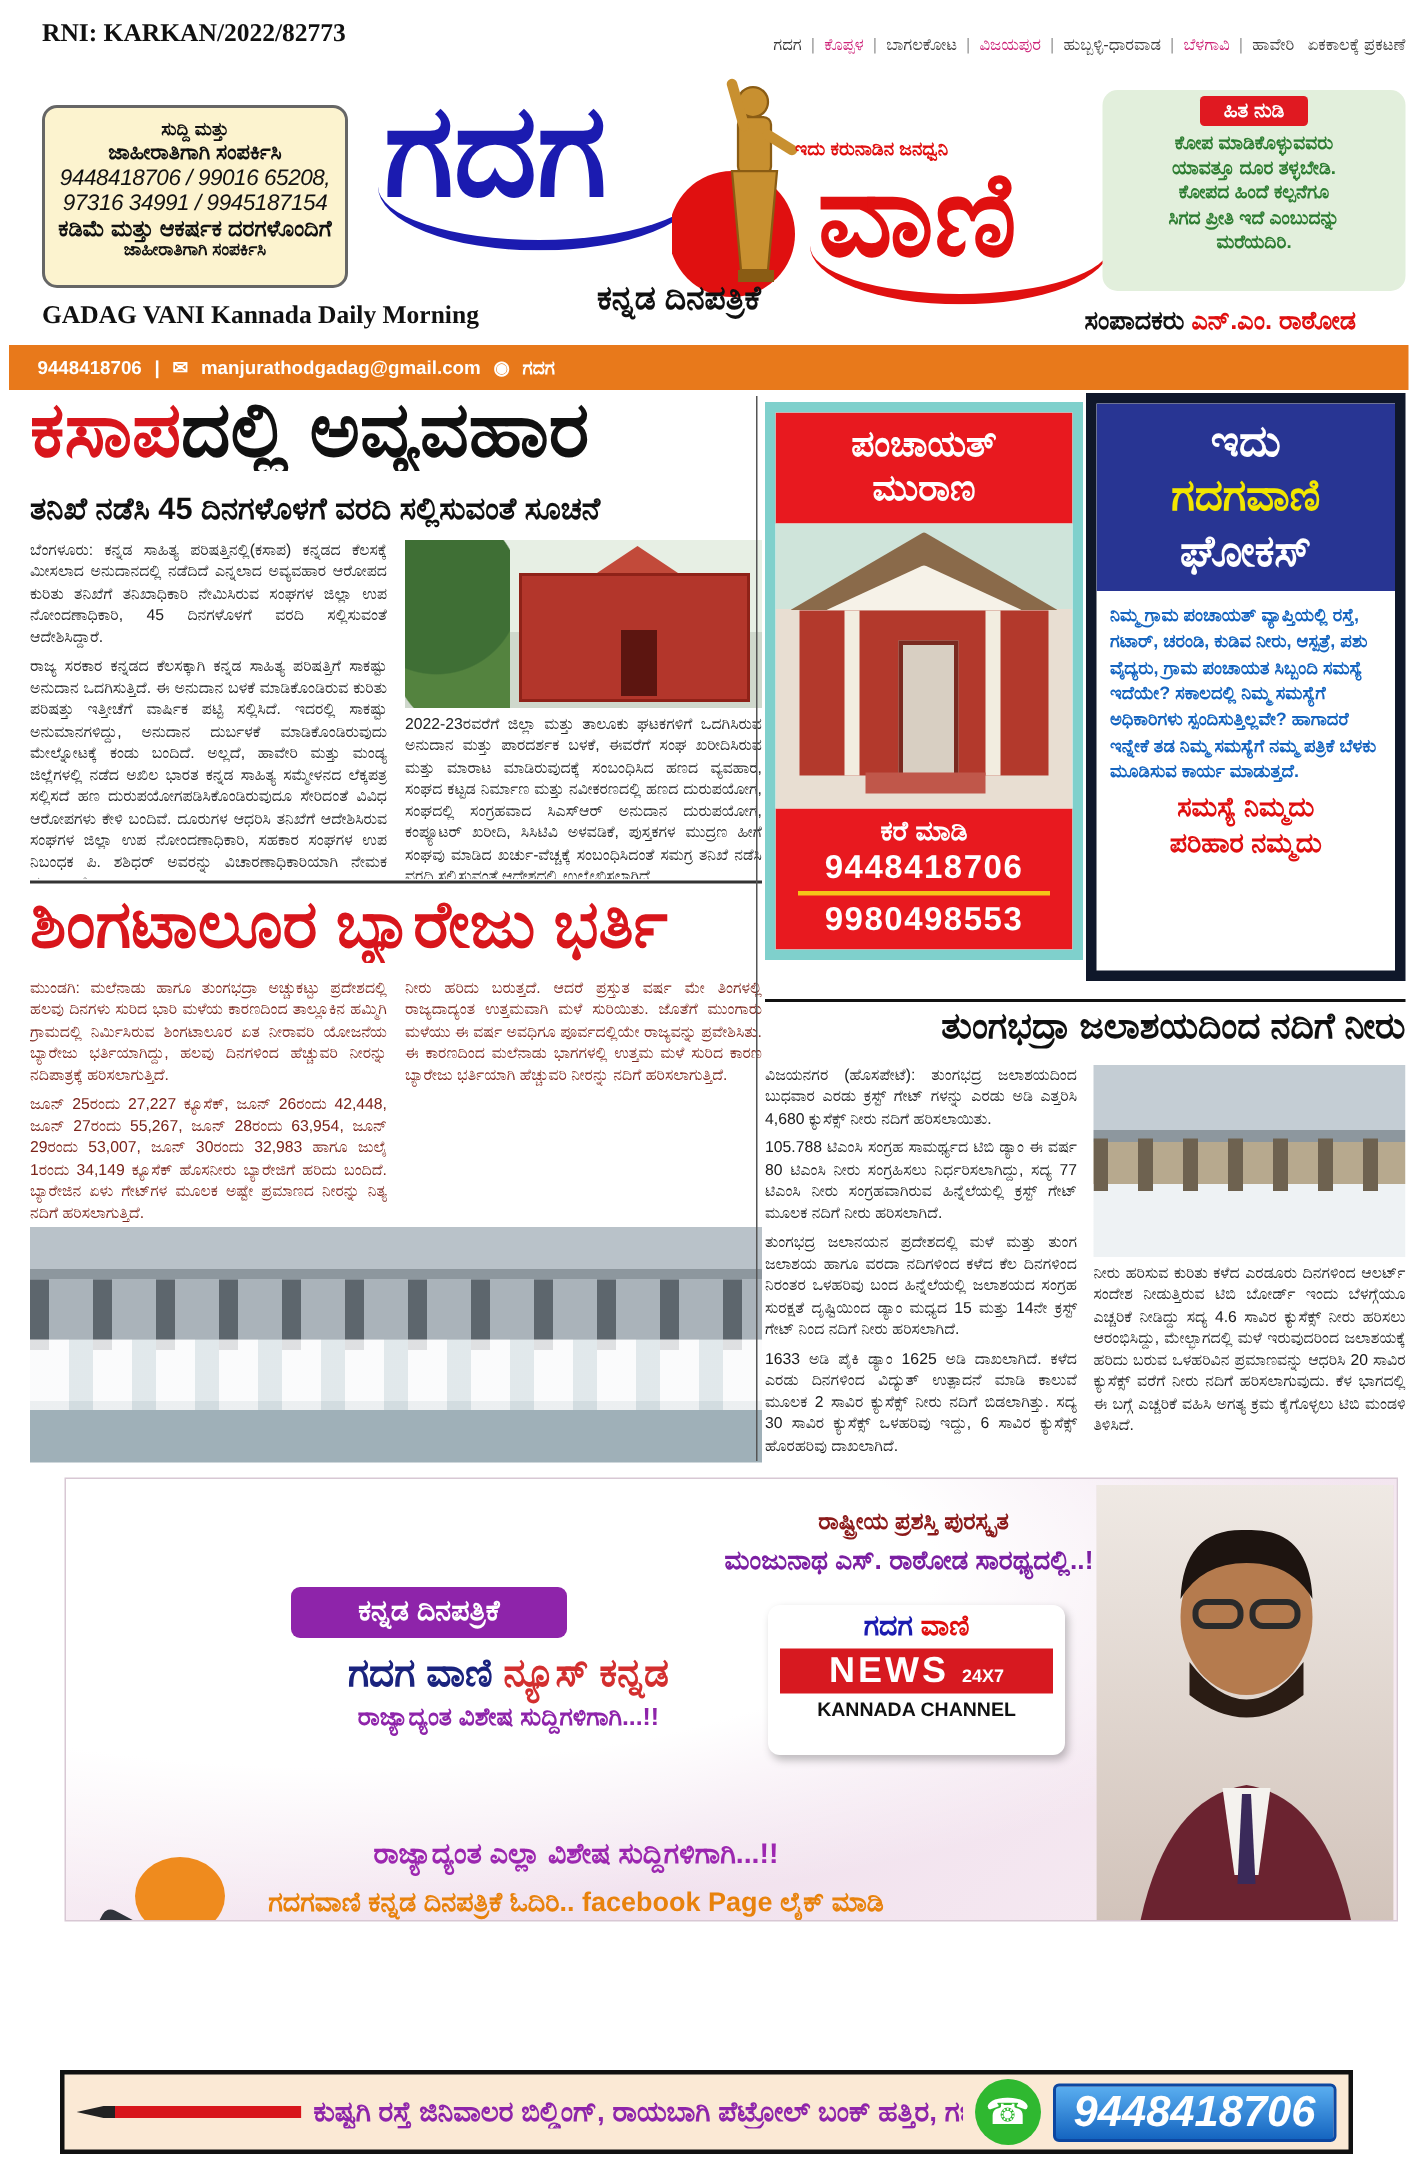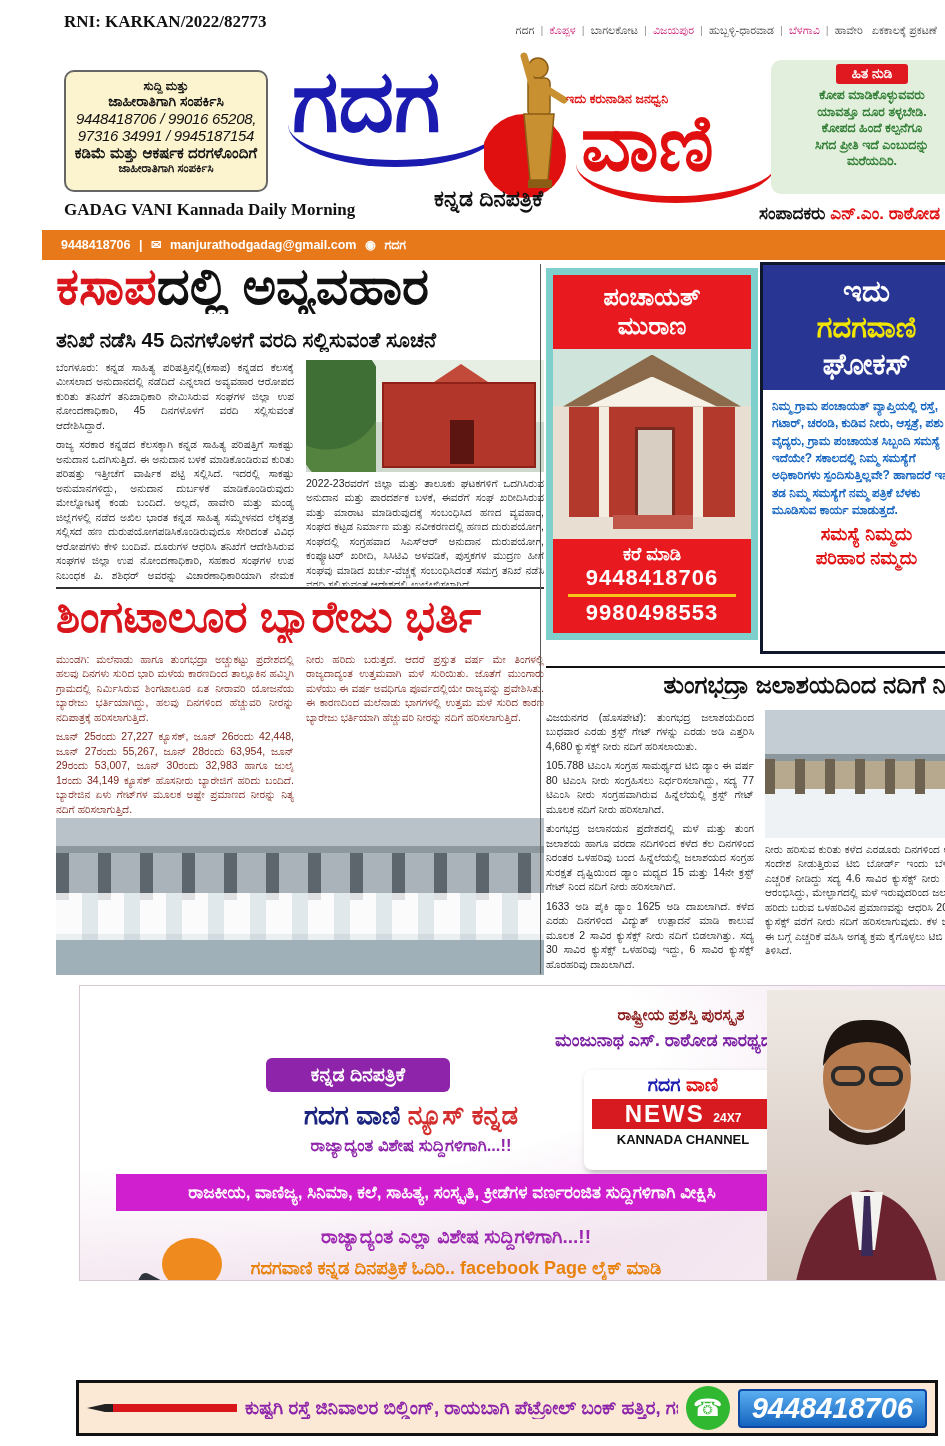--- a/index.html
+++ b/index.html
@@ -1,18 +1,18 @@
 <!DOCTYPE html>
 <html><head>
 <meta charset="utf-8">
 <style>
   html,body{margin:0;padding:0;background:#fff;}
   .page{position:relative;width:945px;height:1446px;background:#fff;overflow:hidden;
         font-family:"Liberation Sans",sans-serif;color:#111;}
-  .abs{position:absolute;margin-left:36px;}
+  .abs{position:absolute;}
   p{margin:0 0 5px 0;}
 
   
   .rni{left:28px;top:12px;font-family:"Liberation Serif",serif;font-weight:bold;font-size:17px;}
   .districts{right:8px;top:24px;font-size:11px;color:#3a3a3a;white-space:nowrap;}
   .districts .sep{color:#999;margin:0 3px;}
 
   
   .contact-box{left:28px;top:70px;width:204px;height:122px;background:#fcf3cf;border:2px solid #666;
     border-radius:10px;padding:7px 6px;text-align:center;box-sizing:border-box;overflow:hidden;}
@@ -90,21 +90,21 @@
   .pp-p1,.pp-p2{position:absolute;top:58px;width:10px;height:110px;background:#f2ede0;}
   .pp-p1{left:46px;} .pp-p2{left:140px;}
   .pp-door{position:absolute;left:82px;top:78px;width:34px;height:90px;background:#d8cfc2;border:3px solid #7a2a20;}
   .pp-steps{position:absolute;left:60px;top:166px;width:80px;height:14px;background:#c0574a;}
   .pan-foot{background:#e8191f;color:#fff;text-align:center;font-weight:bold;padding:5px 0 7px;}
   .pan-call{font-size:18px;}
   .pan-ph{font-size:22px;letter-spacing:1px;}
   .pan-div{width:85%;margin:3px auto;border-top:3px solid #f5c518;}
 
   
-  .focus-box{left:724px;top:262px;width:213px;height:392px;border:3px solid #0f172a;background:#fff;
+  .focus-box{left:724px;top:262px;width:213px;height:392px;border:7px solid #0f172a;background:#fff;
     box-sizing:border-box;overflow:hidden;}
   .focus-head{background:#283593;text-align:center;font-weight:bold;font-size:29px;line-height:1.25;padding:8px 0;}
   .fh-w{color:#fff;} .fh-y{color:#f2e600;}
   .focus-body{color:#1565c0;font-size:12px;font-weight:bold;line-height:1.45;padding:8px 9px 4px;text-align:left;}
   .focus-slogan{color:#e01010;text-align:center;font-weight:bold;font-size:18px;line-height:1.3;}
   .focus-slogan p{margin:0;}
 
   
   .riv-rule{left:510px;top:666px;width:427px;border-top:2px solid #111;}
   .riv-h{left:510px;top:671px;width:427px;font-size:24px;font-weight:bold;white-space:nowrap;overflow:hidden;text-align:right;}
@@ -330,21 +330,20 @@
       <div class="nc-logo">
         <span class="nv">ಗದಗ</span>
         <span class="rd">ವಾಣಿ</span>
       </div>
       <div class="nc-bar">
         <span>NEWS</span>
         <span class="x">24X7</span>
       </div>
       <div class="nc-ch">KANNADA CHANNEL</div>
     </div>
-    <div class="abs ad-strip">ರಾಜಕೀಯ, ವಾಣಿಜ್ಯ, ಸಿನಿಮಾ, ಕಲೆ, ಸಾಹಿತ್ಯ, ಸಂಸ್ಕೃತಿ, ಕ್ರೀಡೆಗಳ ವರ್ಣರಂಜಿತ ಸುದ್ದಿಗಳಿಗಾಗಿ ವೀಕ್ಷಿಸಿ</div>
     <div class="abs ad-special2">ರಾಜ್ಯಾದ್ಯಂತ ಎಲ್ಲಾ ವಿಶೇಷ ಸುದ್ದಿಗಳಿಗಾಗಿ...!!</div>
     <div class="abs ad-fb">ಗದಗವಾಣಿ ಕನ್ನಡ ದಿನಪತ್ರಿಕೆ ಓದಿರಿ.. facebook Page ಲೈಕ್ ಮಾಡಿ</div>
     <div class="abs ad-email">manjurathodgadag@gmail.com</div>
     <div class="abs ad-social" id="socialRow">
         <span class="s-ic" style="background: rgb(24, 119, 242); color: rgb(255, 255, 255); box-shadow: rgb(18, 87, 184) 0px 0px 0px 3px;">f</span>
         <span class="s-ic" style="background: rgb(29, 161, 242); color: rgb(255, 255, 255); box-shadow: rgb(13, 142, 207) 0px 0px 0px 3px;">t</span>
         <span class="s-ic" style="background: rgb(37, 211, 102); color: rgb(255, 255, 255); box-shadow: rgb(26, 167, 77) 0px 0px 0px 3px;">☎</span>
         <span class="s-ic" style="background: rgb(214, 36, 159); color: rgb(255, 255, 255); box-shadow: rgb(129, 52, 175) 0px 0px 0px 3px;">◉</span>
         <span class="s-ic" style="background: rgb(255, 0, 0); color: rgb(255, 255, 255); box-shadow: rgb(196, 0, 0) 0px 0px 0px 3px;">▶</span>
         <span class="s-ic" style="background: rgb(230, 0, 35); color: rgb(255, 255, 255); box-shadow: rgb(179, 0, 27) 0px 0px 0px 3px;">p</span>

